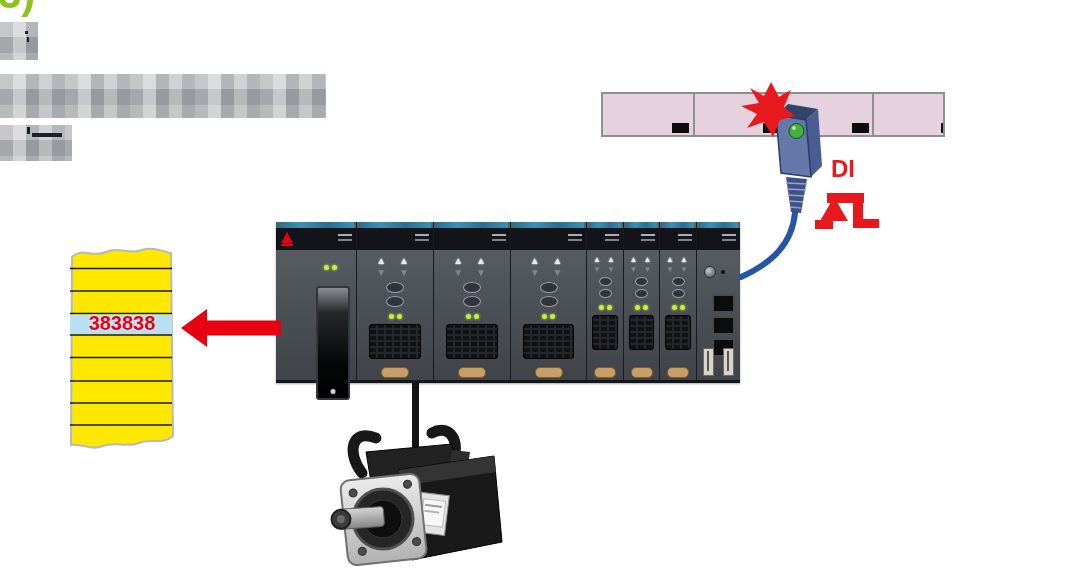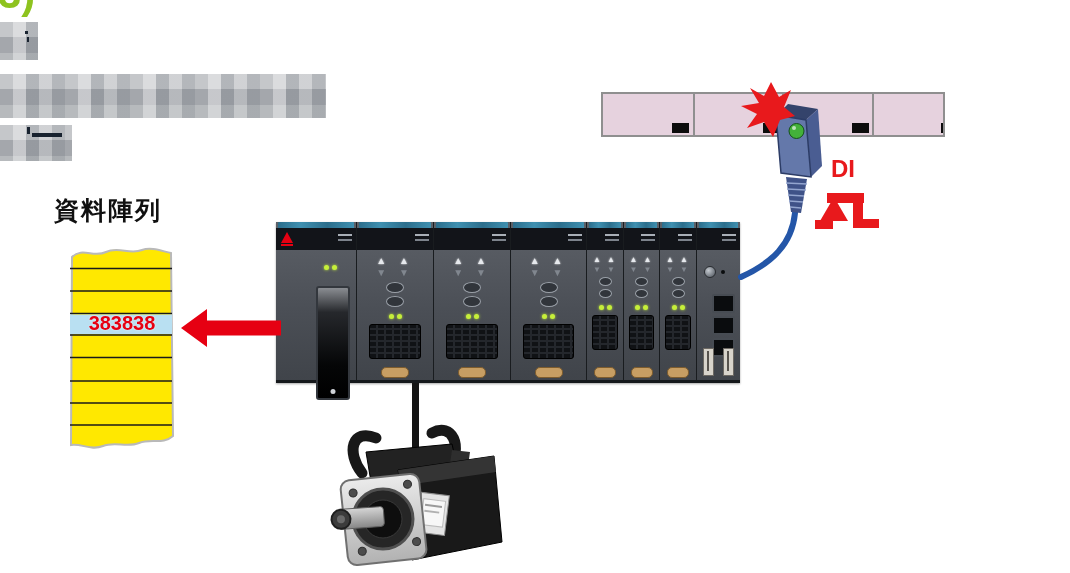--- a/index.html
+++ b/index.html
@@ -314,17 +314,16 @@
 
   <div class="mosaic" style="position:absolute;left:0;top:22px;width:38px;height:38px;"></div>
   <div class="inkmark" style="left:25px;top:31px;width:3px;height:3px;"></div>
   <div class="inkmark" style="left:27px;top:37px;width:2px;height:5px;"></div>
   <div class="mosaic" style="position:absolute;left:0;top:74px;width:326px;height:44px;"></div>
   <div class="mosaic" style="position:absolute;left:0;top:125px;width:72px;height:36px;"></div>
   <div class="inkmark" style="left:32px;top:133px;width:30px;height:4px;"></div>
   <div class="inkmark" style="left:27px;top:127px;width:3px;height:7px;"></div>
 
   <div class="section-marker">3)</div>
-  <div class="array-title">資料陣列</div>
   <div class="array-value">383838</div>
   <div class="di-label">DI</div>
 
 </div>
 
 </body></html>

